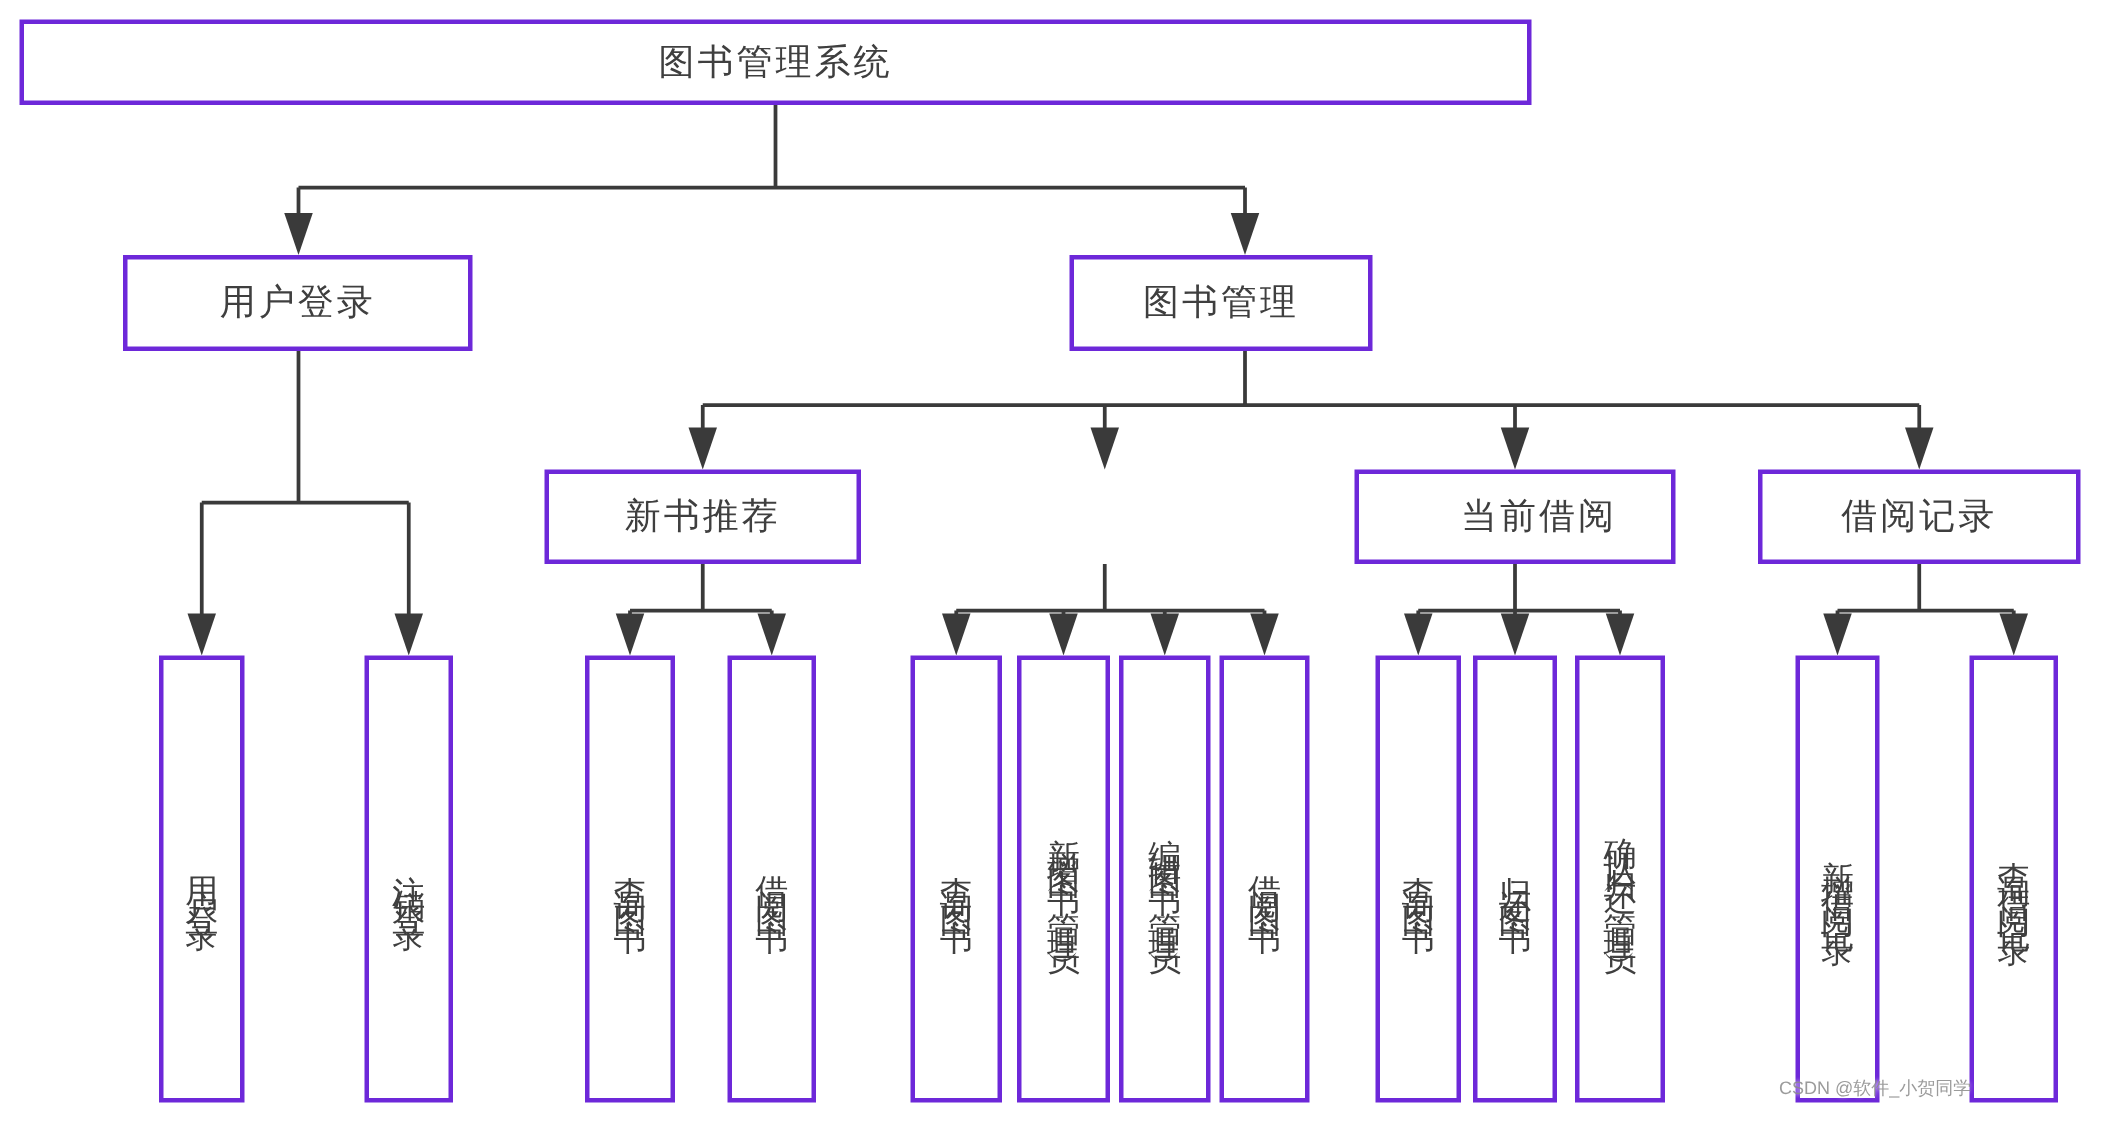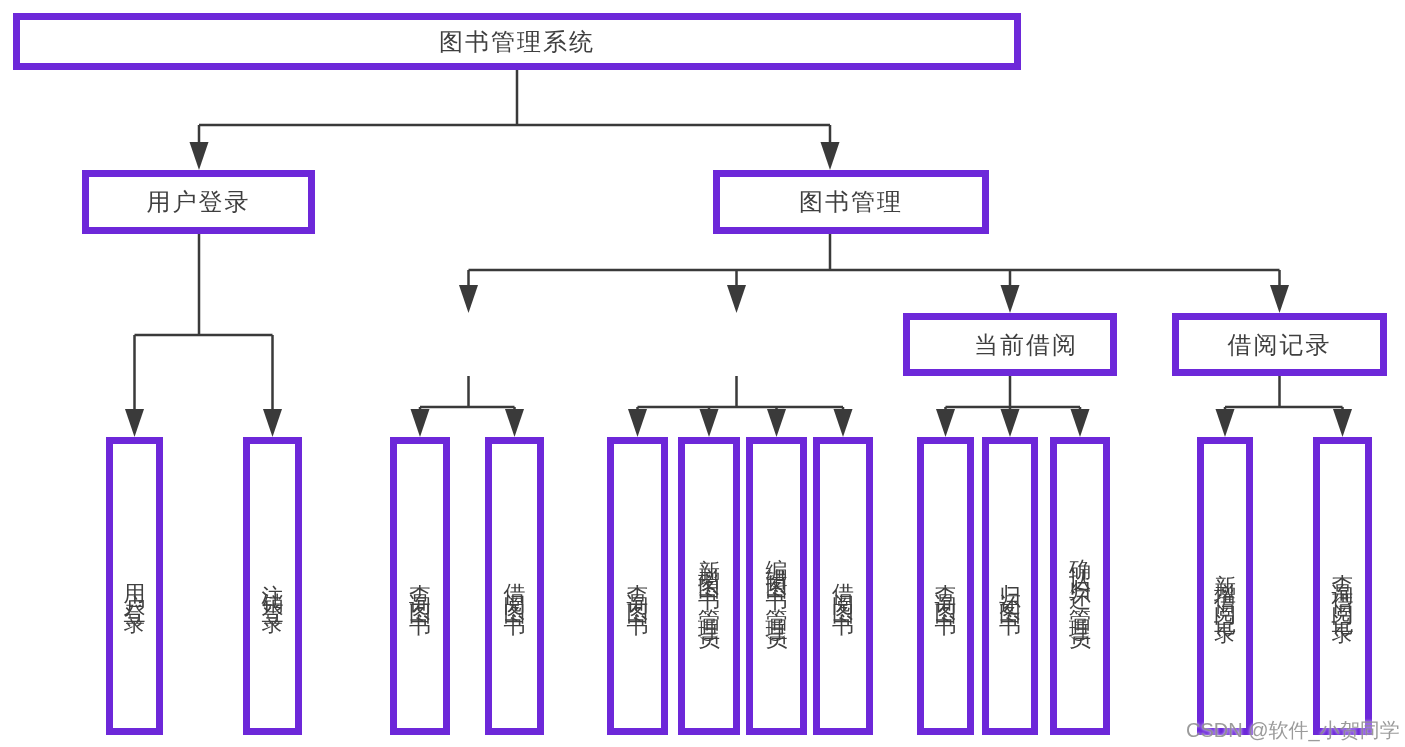--- a/index.html
+++ b/index.html
@@ -19,21 +19,21 @@
   }
   svg.connectors path {
     fill: none;
     stroke: #3a3a3a;
     stroke-width: 2.5;
   }
   .arrowhead { fill: #3a3a3a; }
   .node {
     position: absolute;
     background: #ffffff;
-    border: 7px solid #6d28d9;
+    border: 3px solid #6d28d9;
     display: flex;
     align-items: center;
     justify-content: center;
     color: #3f3f3f;
   }
   .node.h span {
     font-size: 24px;
     letter-spacing: 2px;
     line-height: 1;
     white-space: nowrap;
@@ -42,21 +42,21 @@
     writing-mode: vertical-rl;
     text-orientation: mixed;
     font-size: 22px;
     letter-spacing: 10px;
     line-height: 1;
   }
   .watermark {
     position: absolute;
     left: 1186px;
     top: 717px;
-    font-size: 20px;
+    font-size: 12px;
     color: rgba(138,138,138,0.85);
     text-shadow: 0 0 3px #ffffff;
     white-space: nowrap;
     z-index: 5;
     font-family: "Liberation Sans", "DejaVu Sans", sans-serif;
   }
 </style>
 </head>
 <body>
 
@@ -101,24 +101,27 @@
     <use href="#arr" transform="translate(1342.5,437)"></use>
   </svg>
 
   <div class="node h" style="left:13px; top:13px; width:1008px; height:57px;">
     <span>图书管理系统</span>
   </div>
 
   <div class="node h" style="left:82px; top:170px; width:233px; height:64px;">
     <span>用户登录</span>
   </div>
-  <div class="node h" style="left:713px; top:170px; width:276px; height:64px;">
+  <div class="node h" style="left:713px; top:170px; width:202px; height:64px;">
     <span>图书管理</span>
   </div>
 
+  <div class="node h" style="left:363px; top:313px; width:211px; height:63px;">
+    <span>新书推荐</span>
+  </div>
   <div class="node h" style="left:903px; top:313px; width:214px; height:63px;padding-left:32px;">
     <span>当前借阅</span>
   </div>
   <div class="node h" style="left:1172px; top:313px; width:215px; height:63px;">
     <span>借阅记录</span>
   </div>
 
   <div class="node v" style="left:106px; top:437px; width:57px; height:298px;">
     <span>用户登录</span>
   </div>

